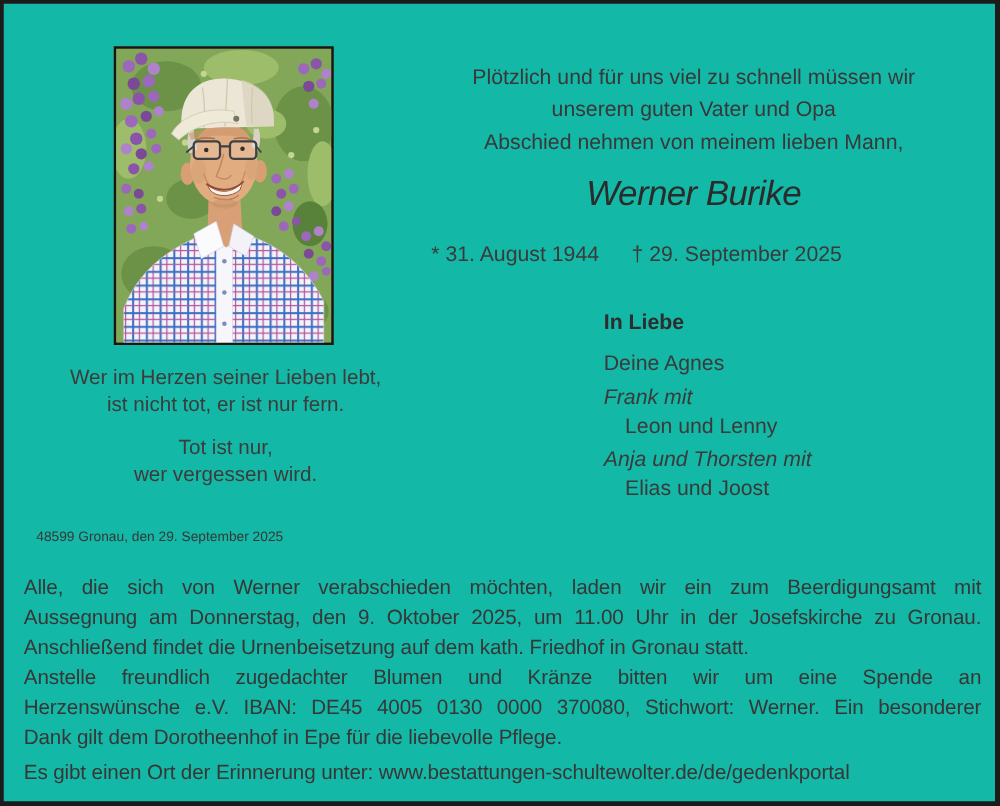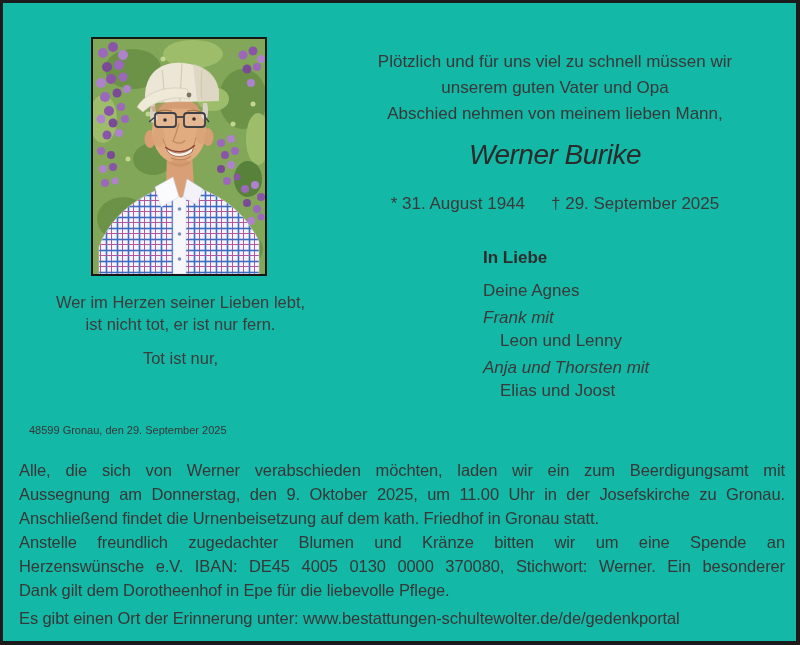--- a/index.html
+++ b/index.html
@@ -30,21 +30,21 @@
   }
   .name {
     position:absolute; left:342px; top:136px; width:420px; margin:0;
     text-align:center;
     font-size:28px; font-weight:normal; font-style:italic;
     letter-spacing:-0.5px; color:#2b2b2b;
     font-family:"Liberation Sans", sans-serif;
   }
   .dates {
     position:absolute; left:342px; top:191px; width:420px;
-    display:flex; justify-content:center; gap:26px;
+    display:flex; gap:26px;
     font-size:17px; color:#3a3a3a;
   }
   .farewell {
     position:absolute; left:480px; top:243px;
     font-size:17px; color:#3a3a3a;
   }
   .fw-head { font-weight:bold; color:#2d2d2d; line-height:23px; margin-bottom:10px; }
   .fw-line { line-height:23px; }
   .fw-line.mt { margin-top:4px;font-style:italic; }
   .fw-line.ind { padding-left:17px; }
@@ -238,20 +238,21 @@
     <div class="fw-line ind">Elias und Joost</div>
   </div>
 
   <div class="quote">
     <div class="q1">
       <div>Wer im Herzen seiner Lieben lebt,</div>
       <div>ist nicht tot, er ist nur fern.</div>
     </div>
     <div class="q2">
       <div>Tot ist nur,</div>
+      <div>wer vergessen wird.</div>
     </div>
   </div>
 
   <div class="dateline">48599 Gronau, den 29. September 2025</div>
 
   <div class="bodytext">
     <div class="bline just">Alle, die sich von Werner verabschieden möchten, laden wir ein zum Beerdigungsamt mit</div>
     <div class="bline just">Aussegnung am Donnerstag, den 9. Oktober 2025, um 11.00 Uhr in der Josefskirche zu Gronau.</div>
     <div class="bline">Anschließend findet die Urnenbeisetzung auf dem kath. Friedhof in Gronau statt.</div>
     <div class="bline just">Anstelle freundlich zugedachter Blumen und Kränze bitten wir um eine Spende an</div>

